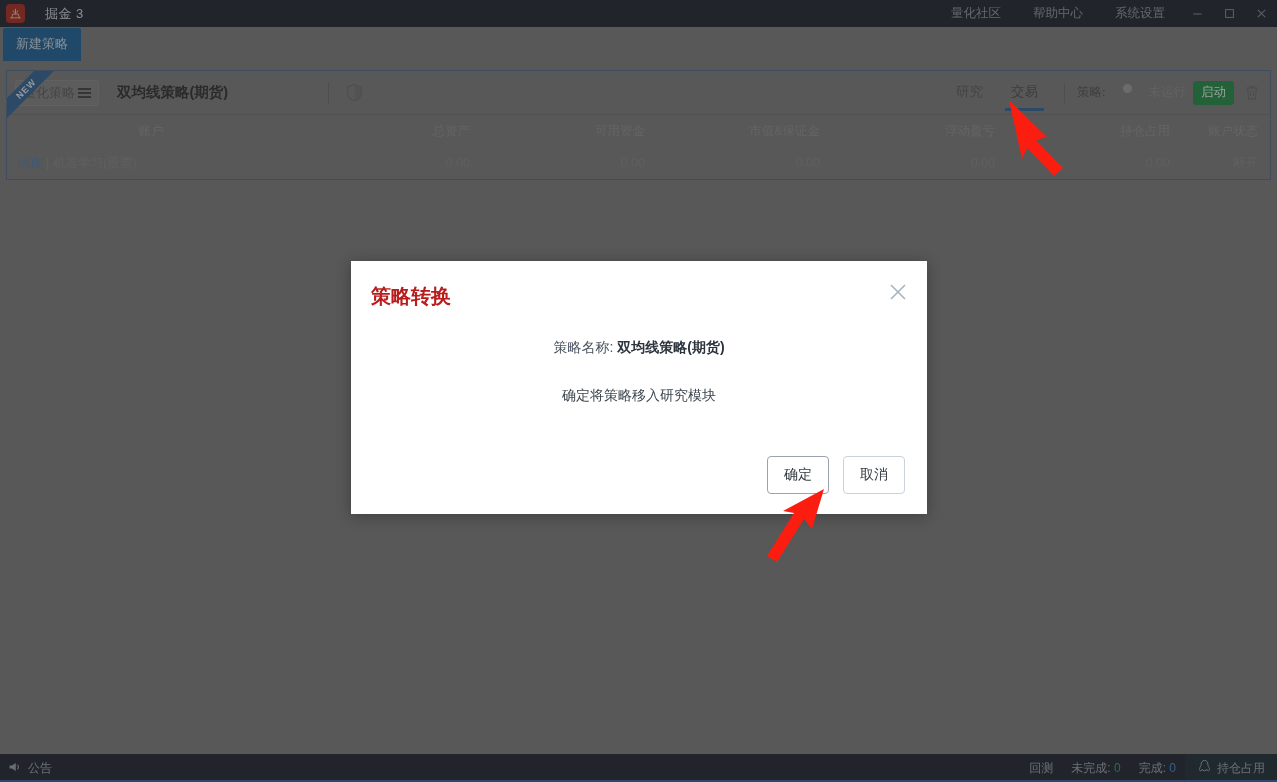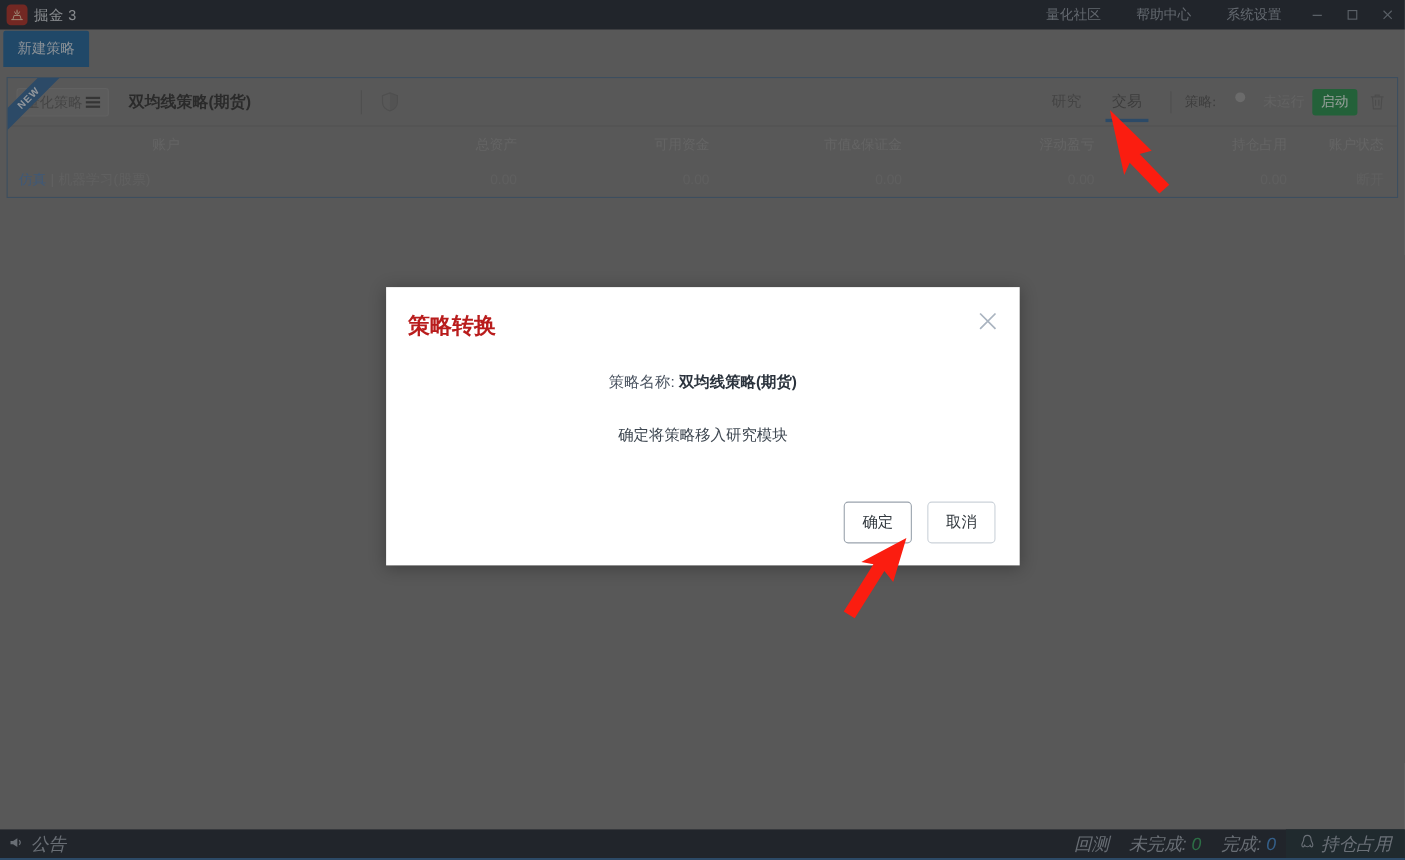--- a/index.html
+++ b/index.html
@@ -18,21 +18,21 @@
 
   
   .titlebar {
     position: absolute; top: 0; left: 0;
     width: 1277px; height: 27px;
     background: #1d242e;
     display: flex; align-items: stretch;
   }
   .brand {
     display: flex; align-items: center;
-    padding-left: 6px; gap: 6px;
+    padding-left: 6px; gap: 20px;
     width: 260px;
   }
   .logo-badge {
     width: 19px; height: 19px; border-radius: 4px;
     background: #a9281f;
     display: flex; align-items: center; justify-content: center;
     color: #f0c9a6; font-size: 12px; line-height: 1;
   }
   .brand-name {
     color: #cfd4da; font-size: 13px; letter-spacing: .5px;
@@ -204,21 +204,21 @@
   .acct-body .c0 { color: #888; }
   .tag-sim { color: #4f7bb0; }
   .tag-div { color: #8a8a8a; margin: 0 4px; }
 
   
   .statusbar {
     position: absolute; bottom: 0; left: 0;
     width: 1277px; height: 28px;
     background: #1d242e;
     display: flex; align-items: center;
-    color: #98a1ad; font-size: 16px; font-style: italic;
+    color: #98a1ad; font-size: 12px;
   }
   .sb-left { display: flex; align-items: center; gap: 6px; padding-left: 8px; }
   .sb-right { margin-left: auto; display: flex; align-items: center; }
   .sb-item { padding: 0 9px; white-space: nowrap; }
   .sb-num-green { color: #2fa05a; }
   .sb-num-blue { color: #3d87d0; }
   .sb-support {
     display: flex; align-items: center; gap: 5px;
     background: #1a2b33;
     padding: 0 12px; height: 28px;

